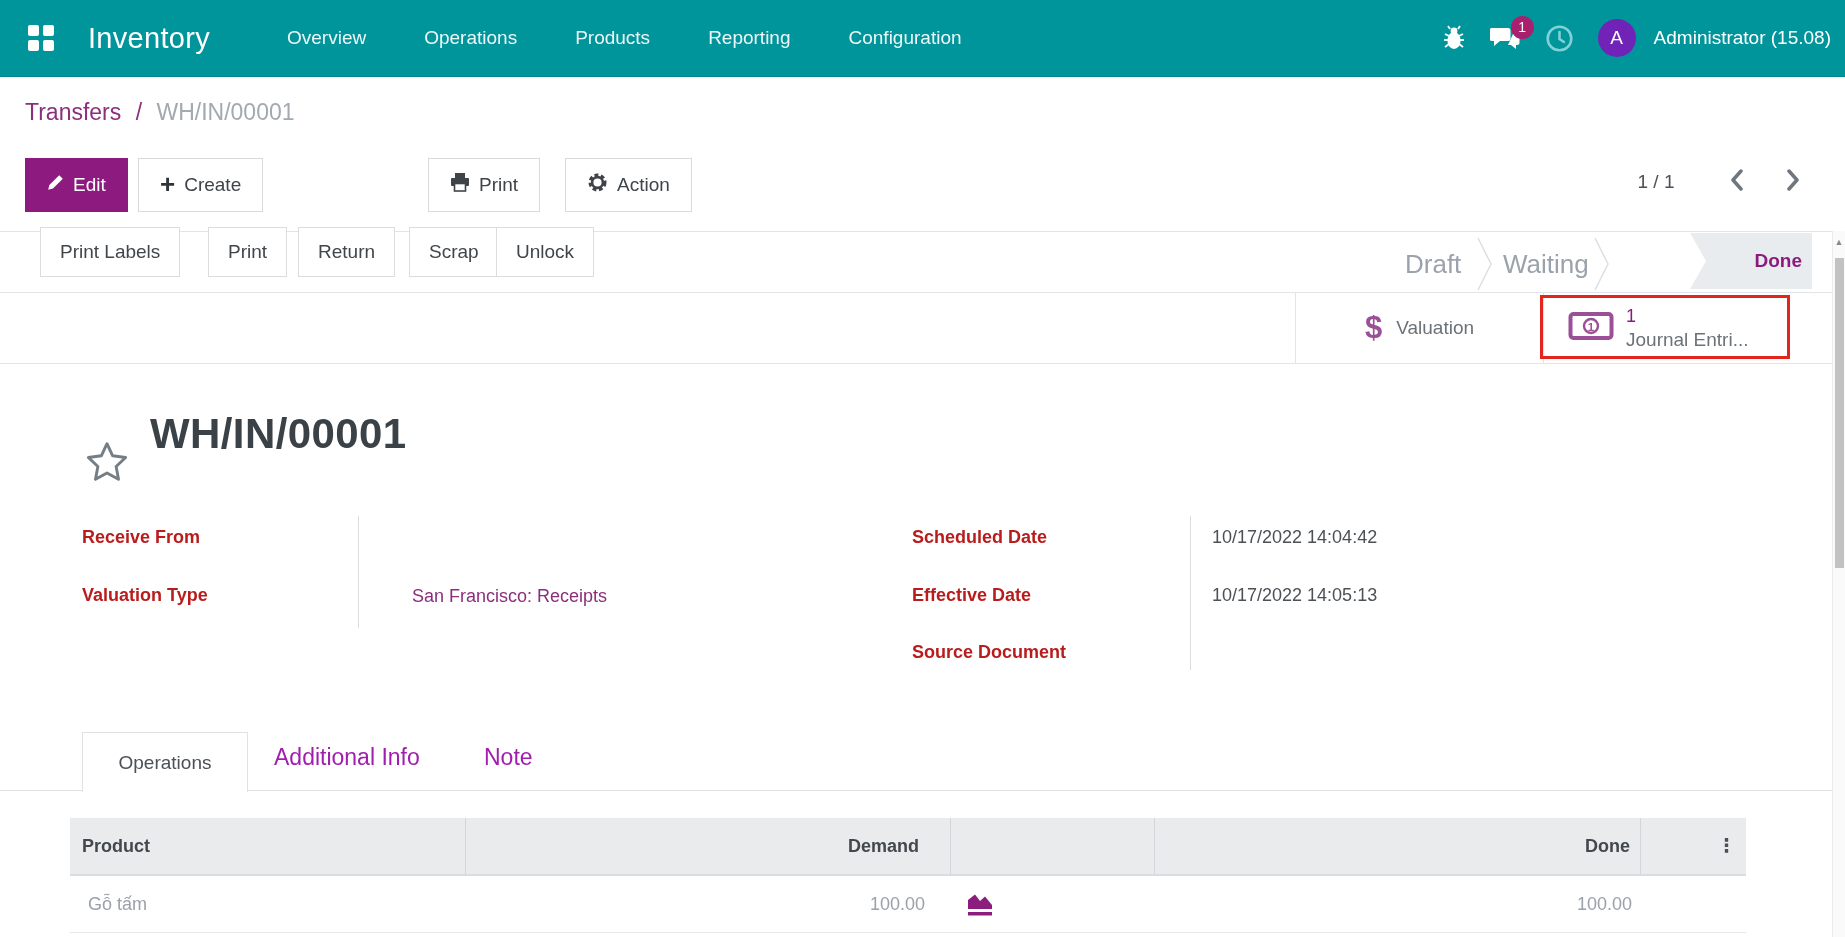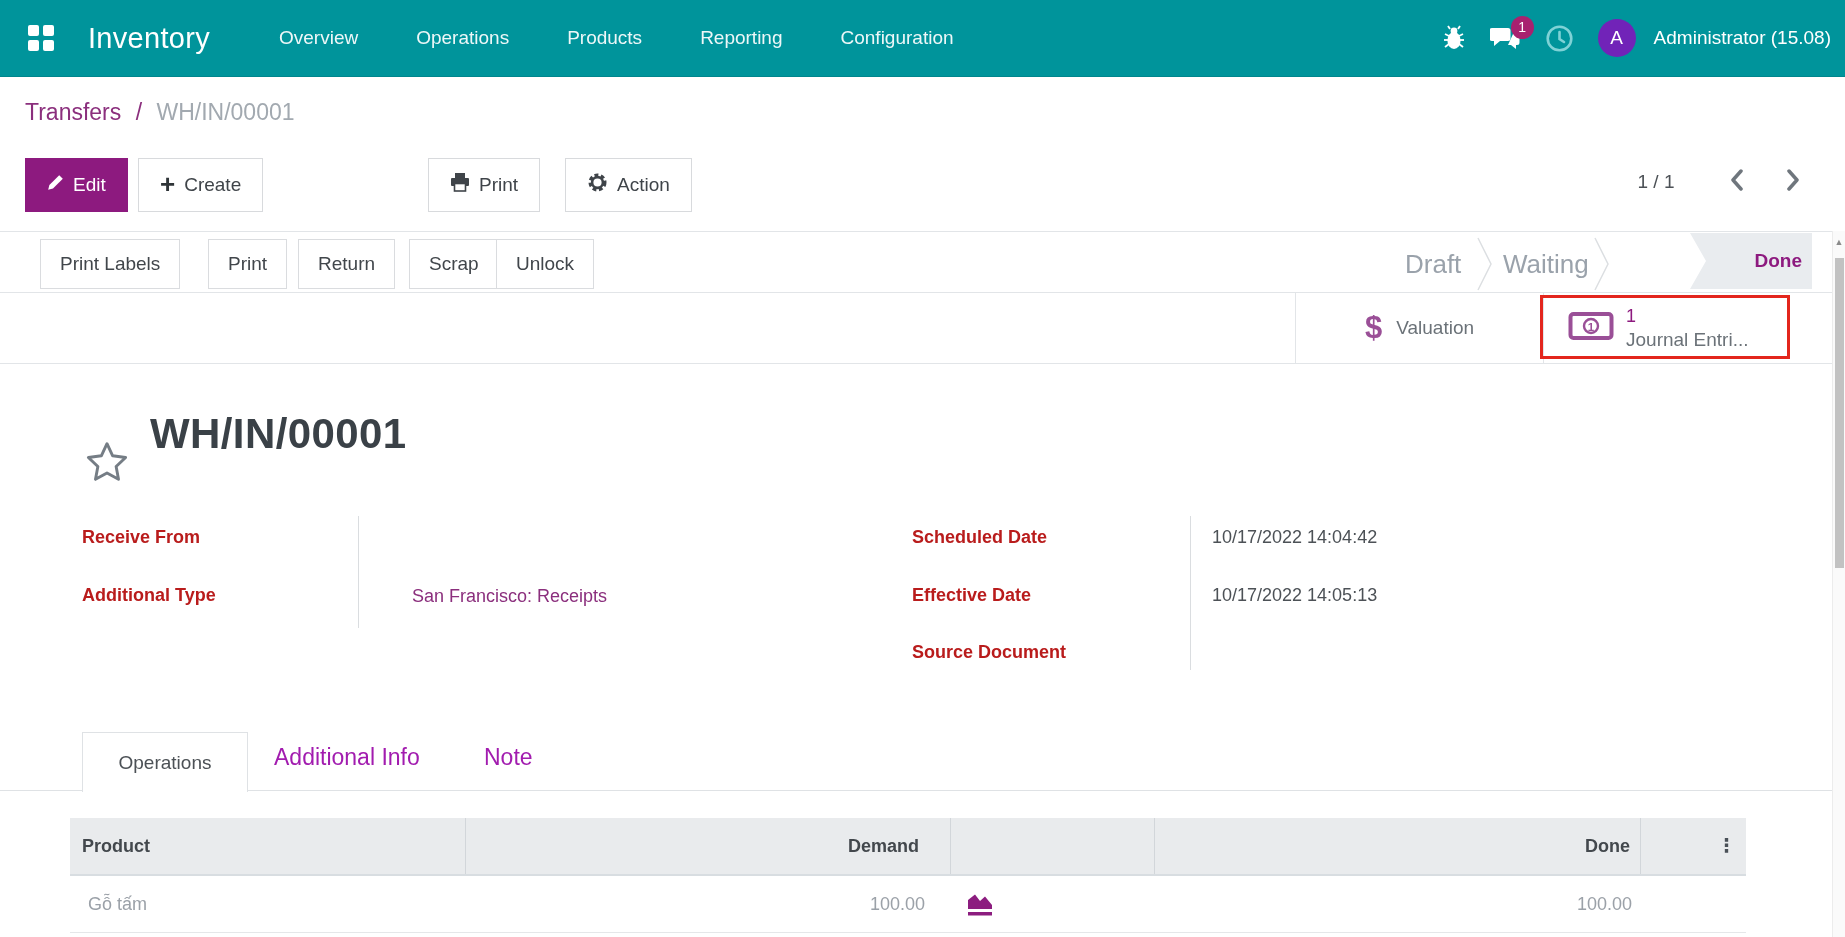--- a/index.html
+++ b/index.html
@@ -7,21 +7,21 @@
     width:1845px;height:937px;position:relative;overflow:hidden;
     background:#ffffff;font-family:"Liberation Sans","DejaVu Sans",sans-serif;
     -webkit-font-smoothing:antialiased;
   }
 
   
   .navbar{position:absolute;left:0;top:0;width:1845px;height:76px;background:#00949b;border-bottom:1px solid #00868d;}
   .apps-icon{position:absolute;left:28px;top:25px;width:26px;height:26px;display:grid;grid-template-columns:11px 11px;grid-template-rows:11px 11px;gap:4px;cursor:pointer;}
   .apps-icon span{background:#ffffff;border-radius:2px;}
   .app-name{position:absolute;left:80px;top:50%;transform:translateY(-50%);color:#ffffff;font-size:29px;letter-spacing:.3px;cursor:pointer;margin-left:8px;}
-  .nav-menu{position:absolute;left:279px;top:0;height:76px;display:flex;align-items:center;gap:58px;}
+  .nav-menu{position:absolute;left:287px;top:0;height:76px;display:flex;align-items:center;gap:58px;}
   .nav-menu .nav-item{color:rgba(255,255,255,.93);font-size:19px;cursor:pointer;white-space:nowrap;}
   .nav-right{position:absolute;right:14px;top:0;height:76px;display:flex;align-items:center;gap:24px;}
   .nav-ic{cursor:pointer;display:flex;align-items:center;}
   .chat-wrap{position:relative;}
   .badge{position:absolute;top:-9px;right:-13px;min-width:23px;height:23px;border-radius:12px;background:#a8216f;color:#fff;font-size:14px;display:flex;align-items:center;justify-content:center;}
   .avatar{width:38px;height:38px;border-radius:50%;background:#7123b8;color:#fff;font-size:19px;display:flex;align-items:center;justify-content:center;cursor:pointer;}
   .user-name{color:#ffffff;font-size:19px;margin-left:-6px;cursor:pointer;white-space:nowrap;}
 
   
   .breadcrumb{position:absolute;left:25px;top:99px;font-size:23px;}
@@ -38,21 +38,21 @@
   .btn-print{left:428px;}
   .btn-action{left:565px;}
   .plus-glyph{font-size:26px;font-weight:bold;line-height:0;margin-top:-2px;color:#2f3438;}
   .pager-count{position:absolute;left:1626px;top:171px;font-size:19px;color:#4c5156;width:60px;text-align:center;}
   .pager-btn{position:absolute;top:166px;width:30px;height:30px;display:flex;align-items:center;justify-content:center;cursor:pointer;background:none;border:none;padding:0;}
   .pager-prev{left:1722px;} .pager-next{left:1778px;}
 
   .hr1{position:absolute;left:0;top:231px;width:1845px;height:1px;background:#e2e5e8;}
 
   
-  .cbtn{position:absolute;top:239px;height:50px;display:inline-flex;align-items:center;padding:0 19px;
+  .cbtn{position:absolute;top:227px;height:50px;display:inline-flex;align-items:center;padding:0 19px;
         font-size:19px;background:#fff;border:1px solid #dadcdf;color:#41464b;box-sizing:border-box;cursor:pointer;white-space:nowrap;text-align:center;}
   .cbtn-1{left:40px;} .cbtn-2{left:208px;} .cbtn-3{left:298px;} .cbtn-4{left:409px;} .cbtn-5{left:496px;}
 
   .stage{position:absolute;top:239px;height:50px;line-height:50px;font-size:26px;color:#9aa2ab;cursor:pointer;white-space:nowrap;}
   .stage-draft{left:1405px;} .stage-waiting{left:1503px;} .stage-ready{left:1718px;}
   .stage-sep{position:absolute;top:237px;}
   .sep-1{left:1477px;} .sep-2{left:1594px;}
   .stage-done{position:absolute;left:1690px;top:233px;width:122px;height:56px;background:#e9ecef;
        clip-path:polygon(0 0,100% 0,100% 100%,0 100%,16px 50%);
        color:#8d1a7f;font-weight:bold;font-size:19px;display:flex;align-items:center;justify-content:flex-end;
@@ -265,21 +265,21 @@
 <div class="hr3"></div>
 
 <button class="star-btn">
   <svg width="44" height="42" viewBox="0 0 24 23">
     <path d="M12 1.5 l3.1 6.6 7.1 0.9 -5.2 5 1.3 7 -6.3 -3.5 -6.3 3.5 1.3 -7 -5.2 -5 7.1 -0.9 z" fill="none" stroke="#757d85" stroke-width="1.6" stroke-linejoin="round"></path>
   </svg>
 </button>
 <div class="rec-title">WH/IN/00001</div>
 
 <div class="flabel" style="left:82px;top:527px;">Receive From</div>
-<div class="flabel" style="left:82px;top:585px;">Additional Type</div>
+<div class="flabel" style="left:82px;top:585px;">Valuation Type</div>
 <div class="fval fval-link" style="left:376px;top:586px;margin-left:36px;">San Francisco: Receipts</div>
 <div class="vsep vsep-left"></div>
 
 <div class="flabel" style="left:912px;top:527px;">Scheduled Date</div>
 <div class="flabel" style="left:912px;top:585px;">Effective Date</div>
 <div class="flabel" style="left:912px;top:642px;">Source Document</div>
 <div class="fval" style="left:1212px;top:527px;">10/17/2022 14:04:42</div>
 <div class="fval" style="left:1212px;top:585px;">10/17/2022 14:05:13</div>
 <div class="vsep vsep-right"></div>
 

